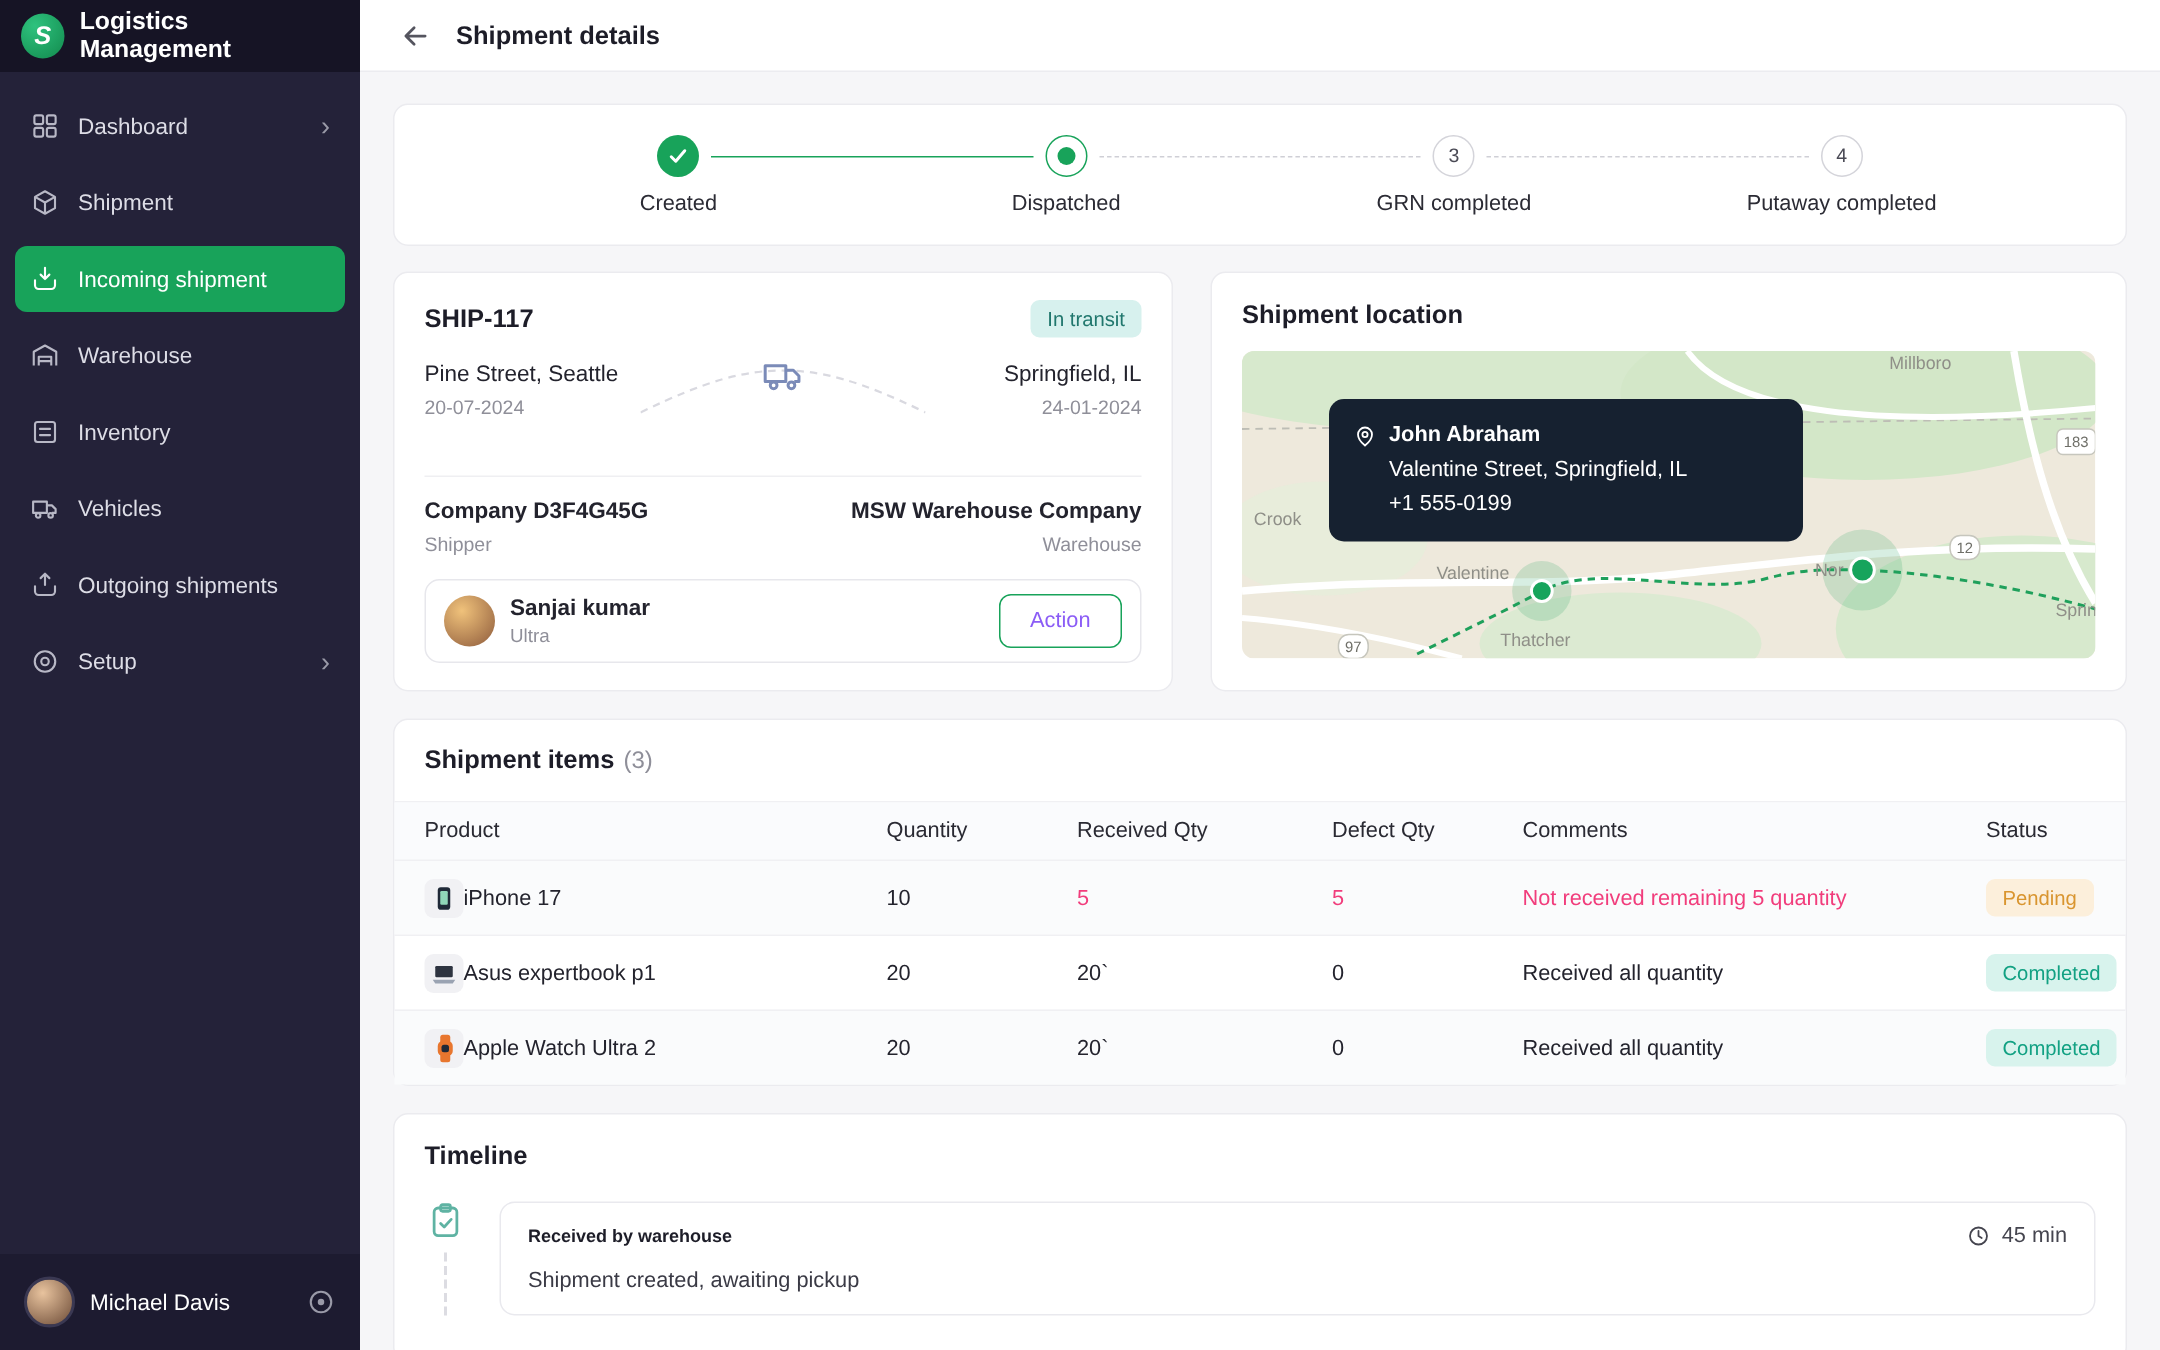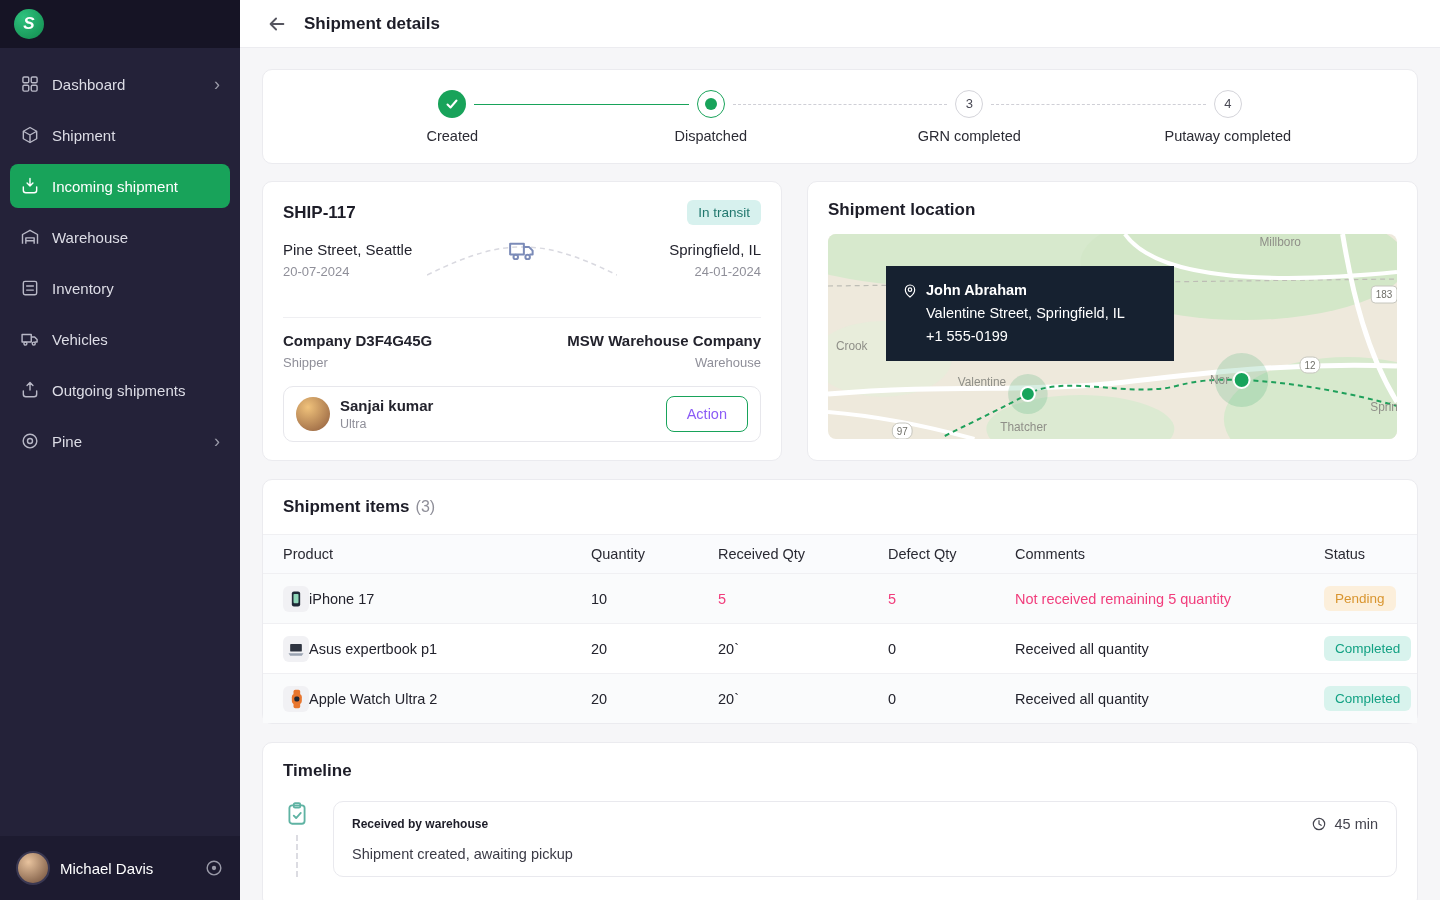--- a/index.html
+++ b/index.html
@@ -69,21 +69,21 @@
   .driver-avatar { width:34px; height:34px; border-radius:50%; background:radial-gradient(circle at 35% 30%, #f0c27b, #8d5a3b); }
   .driver-name { font-size:15px; font-weight:bold; color:#23232d; }
   .driver-role { font-size:12.5px; color:#8f8f99; margin-top:3px; }
   .action-btn { margin-left:auto; border:1px solid #18a35a; color:#8b5cf6; background:#fff; border-radius:8px; padding:9px 20px; font-size:14.5px; cursor:pointer; font-family:inherit; }
 
   
   .loc-card { padding:18px 20px; }
   .loc-title, .sec-title { font-size:17px; font-weight:bold; color:#1d1d28; }
   .map { position:relative; margin-top:14px; height:205px; border-radius:8px; overflow:hidden; }
   .map svg.mapsvg { display:block; }
-  .map-tip { position:absolute; left:58px; top:32px; width:288px; background:#162130; color:#fff; border-radius:0; padding:13px 16px; font-size:14.5px; line-height:23px; }
+  .map-tip { position:absolute; left:58px; top:32px; width:316px; background:#162130; color:#fff; border-radius:10px; padding:13px 16px; font-size:14.5px; line-height:23px; }
   .map-tip .row1 { display:flex; align-items:center; gap:8px; font-weight:bold; }
   .map-tip .pin { width:16px; height:16px; color:#fff; flex:0 0 16px; }
   .map-tip .ind { padding-left:24px; }
 
   
   .items-card { margin-bottom:18px; }
   .items-head { padding:17px 20px; display:flex; align-items:baseline; gap:6px; border-bottom:1px solid #f0f0f3; }
   .items-count { font-size:16px; color:#8f8f99; }
   .tr { display:grid; grid-template-columns:308px 127px 170px 127px 309px 1fr; align-items:center; padding-left:20px; }
   .thead { background:#fafbfd; height:38px; font-size:14.5px; color:#2a2a33; }
@@ -109,20 +109,21 @@
   .tl-sub { margin-top:14px; font-size:14.5px; color:#3a3a45; }
 
   svg { display:block; }
 </style>
 </head>
 <body>
 
 <aside class="sidebar">
   <div class="logo-block">
     <div class="logo-icon">S</div>
+    <div class="logo-title">Logistics Management</div>
   </div>
   <nav class="nav">
     <div class="nav-item">
       <span class="ic">
           <svg viewBox="0 0 24 24" fill="none" stroke="currentColor" stroke-width="1.7">
             <rect x="3.5" y="3.5" width="7" height="7" rx="1.5"></rect>
             <rect x="13.5" y="3.5" width="7" height="7" rx="1.5"></rect>
             <rect x="3.5" y="13.5" width="7" height="7" rx="1.5"></rect>
             <rect x="13.5" y="13.5" width="7" height="7" rx="1.5"></rect>
           </svg>
@@ -186,21 +187,21 @@
         </span>
       <span>Outgoing shipments</span>
     </div>
     <div class="nav-item">
       <span class="ic">
           <svg viewBox="0 0 24 24" fill="none" stroke="currentColor" stroke-width="1.7">
             <circle cx="12" cy="12" r="8.2"></circle>
             <circle cx="12" cy="12" r="3"></circle>
           </svg>
         </span>
-      <span>Pine</span>
+      <span>Setup</span>
       <span class="chev">›</span>
     </div>
   </nav>
   <div class="user-block">
     <div class="avatar"></div>
     <div class="user-name">Michael Davis</div>
     <span class="user-target">
         <svg viewBox="0 0 24 24" fill="none" stroke="currentColor" stroke-width="1.7">
           <circle cx="12" cy="12" r="8.2"></circle>
           <circle cx="12" cy="12" r="2.6" fill="currentColor" stroke="none"></circle>

